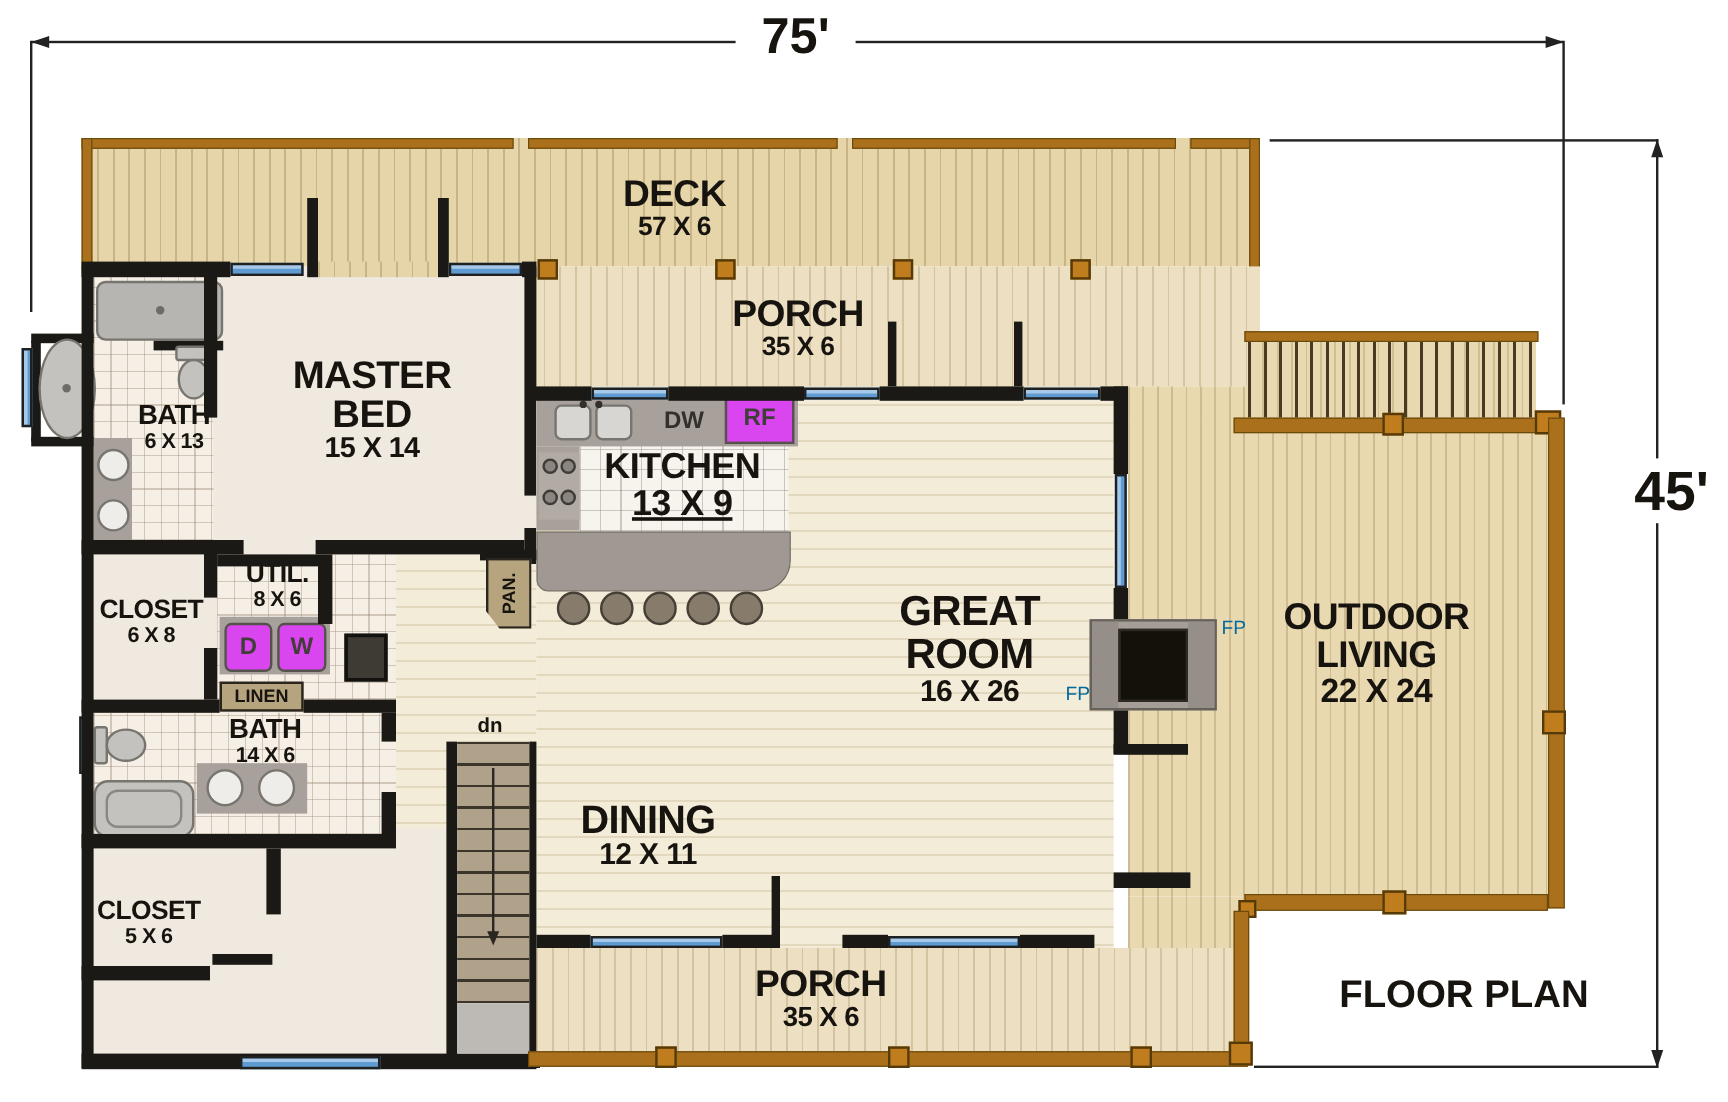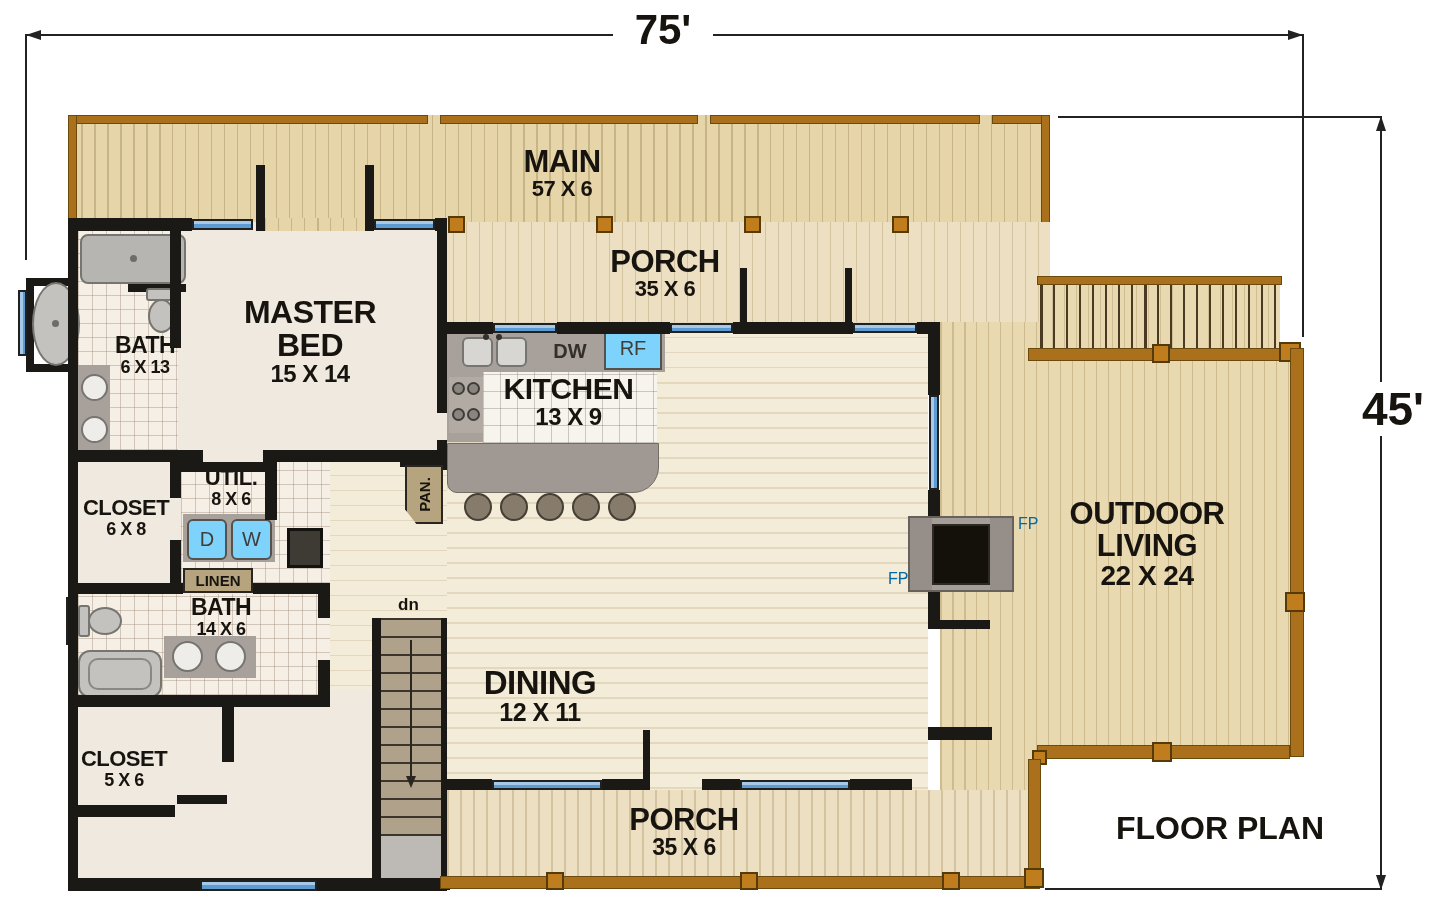--- a/index.html
+++ b/index.html
@@ -18,21 +18,21 @@
   .ktile{background-color:#f7f4ee;background-image:
         repeating-linear-gradient(0deg,rgba(120,115,105,.35) 0 1px,transparent 1px 17px),
         repeating-linear-gradient(90deg,rgba(120,115,105,.35) 0 1px,transparent 1px 17px);}
   .wall{background-color:#1b1915;}
   .brown{background-color:#ab701b;border:1px solid #6b4a0e;box-sizing:border-box;}
   .post{background-color:#c07d1e;border:2px solid #553a0a;box-sizing:border-box;}
   .window{background-color:#5f9bd3;border:2px solid #20201e;box-sizing:border-box;box-shadow:inset 0 3px 0 rgba(255,255,255,.45);}
   .vwindow{background-color:#5f9bd3;border:2px solid #20201e;box-sizing:border-box;box-shadow:inset 3px 0 0 rgba(255,255,255,.45);}
   .gray{background-color:#a8a19b;}
   .fixture{background-color:#c4c2be;border:2px solid #77756f;box-sizing:border-box;}
-  .appl{background-color:#7dd3fc;border:2px solid #55524c;box-sizing:border-box;display:flex;align-items:center;justify-content:center;font-weight:normal;color:#413e39;}
+  .appl{background-color:#d946ef;border:2px solid #55524c;box-sizing:border-box;display:flex;align-items:center;justify-content:center;font-weight:bold;color:#413e39;}
   .rails{background-color:#e9d9b0;background-image:
         repeating-linear-gradient(90deg,#4a3a22 0 2.5px,transparent 2.5px 13px),
         repeating-linear-gradient(90deg,rgba(135,110,60,.25) 0 1.5px,transparent 1.5px 12px);}
   .tan{background-color:#b6a47e;border:2px solid #2a261f;box-sizing:border-box;display:flex;align-items:center;justify-content:center;font-weight:bold;}
   
   .rlabel{position:absolute;text-align:center;font-weight:bold;line-height:1.03;letter-spacing:-.5px;}
   .rname,.rsize{display:block;}
   .dimlabel{position:absolute;font-weight:bold;background:#ffffff;text-align:center;}
   .fp{position:absolute;font-weight:normal;font-size:16px;color:#0369a1;}
   
@@ -65,21 +65,21 @@
   <div class="dimlabel" style="left:1348px;top:382px;width:90px;font-size:46px;">45'</div>
 
   <div class="abs deckstripe" style="left:68px;top:115px;width:982px;height:107px;"></div>
   <div class="abs brown" style="left:68px;top:115px;width:360px;height:9px;"></div>
   <div class="abs brown" style="left:440px;top:115px;width:258px;height:9px;"></div>
   <div class="abs brown" style="left:710px;top:115px;width:270px;height:9px;"></div>
   <div class="abs brown" style="left:992px;top:115px;width:58px;height:9px;"></div>
   <div class="abs brown" style="left:68px;top:115px;width:9px;height:110px;"></div>
   <div class="abs brown" style="left:1041px;top:115px;width:9px;height:120px;"></div>
   <div class="rlabel" style="left:492px;top:146px;width:140px;">
-    <span class="rname" style="font-size:31px;">MAIN</span>
+    <span class="rname" style="font-size:31px;">DECK</span>
     <span class="rsize" style="font-size:22px;">57 X 6</span>
   </div>
 
   <div class="abs porchstripe" style="left:440px;top:222px;width:610px;height:100px;"></div>
   <div class="abs wall" style="left:740px;top:268px;width:7px;height:60px;"></div>
   <div class="abs wall" style="left:845px;top:268px;width:7px;height:60px;"></div>
   <div class="rlabel" style="left:595px;top:246px;width:140px;">
     <span class="rname" style="font-size:31px;">PORCH</span>
     <span class="rsize" style="font-size:22px;">35 X 6</span>
   </div>
@@ -239,28 +239,32 @@
   <div class="abs circ" style="left:452px;top:408px;width:13px;height:13px;background:#8a857e;border:2px solid #3f3c38;box-sizing:border-box;"></div>
   <div class="abs circ" style="left:467px;top:408px;width:13px;height:13px;background:#8a857e;border:2px solid #3f3c38;box-sizing:border-box;"></div>
   <div class="abs" style="left:447px;top:443px;width:212px;height:50px;background:#a09893;border:1px solid #726c65;border-radius:0 0 26px 10px;box-sizing:border-box;"></div>
   <div class="abs stooltop" style="left:464px;top:493px;width:28px;height:28px;"></div>
   <div class="abs stooltop" style="left:500px;top:493px;width:28px;height:28px;"></div>
   <div class="abs stooltop" style="left:536px;top:493px;width:28px;height:28px;"></div>
   <div class="abs stooltop" style="left:572px;top:493px;width:28px;height:28px;"></div>
   <div class="abs stooltop" style="left:608px;top:493px;width:28px;height:28px;"></div>
   <div class="rlabel" style="left:496px;top:374px;width:145px;">
     <span class="rname" style="font-size:30px;">KITCHEN</span>
-    <span class="rsize" style="font-size:24px;">13 X 9</span>
+    <span class="rsize" style="font-size:30px;text-decoration:underline;">13 X 9</span>
   </div>
 
   <div class="abs wall" style="left:400px;top:458px;width:47px;height:9px;"></div>
   <div class="tan abs" style="left:405px;top:465px;width:38px;height:59px;clip-path:polygon(0 0,100% 0,100% 100%,30% 100%,0 75%);">
     <span style="transform:rotate(-90deg);font-size:15px;">PAN.</span>
   </div>
 
+  <div class="rlabel" style="left:733px;top:492px;width:150px;">
+    <span class="rname" style="font-size:35px;">GREAT ROOM</span>
+    <span class="rsize" style="font-size:25px;">16 X 26</span>
+  </div>
   <div class="rlabel" style="left:465px;top:666px;width:150px;">
     <span class="rname" style="font-size:33px;text-align:center;">DINING</span>
     <span class="rsize" style="font-size:25px;">12 X 11</span>
   </div>
 
   <div class="abs wall" style="left:440px;top:322px;width:53px;height:12px;"></div>
   <div class="abs window" style="left:493px;top:323px;width:64px;height:10px;"></div>
   <div class="abs wall" style="left:557px;top:322px;width:113px;height:12px;"></div>
   <div class="abs window" style="left:670px;top:323px;width:63px;height:10px;"></div>
   <div class="abs wall" style="left:733px;top:322px;width:120px;height:12px;"></div>

